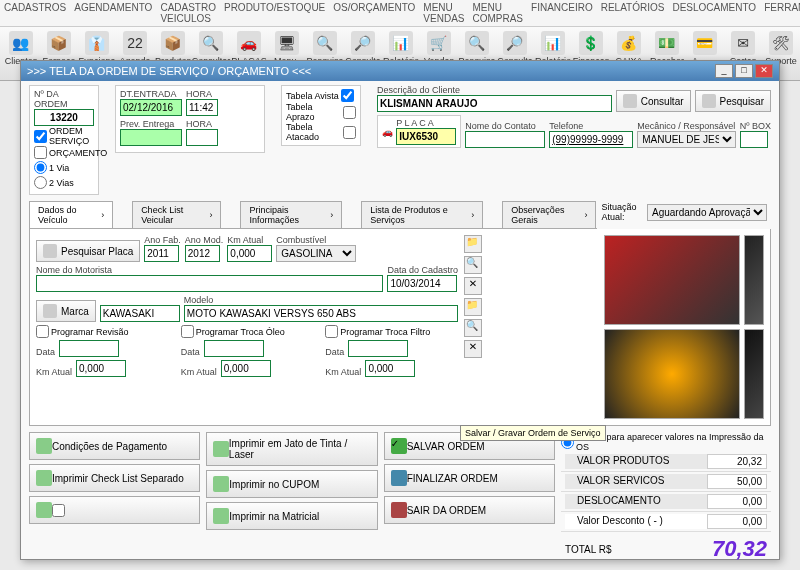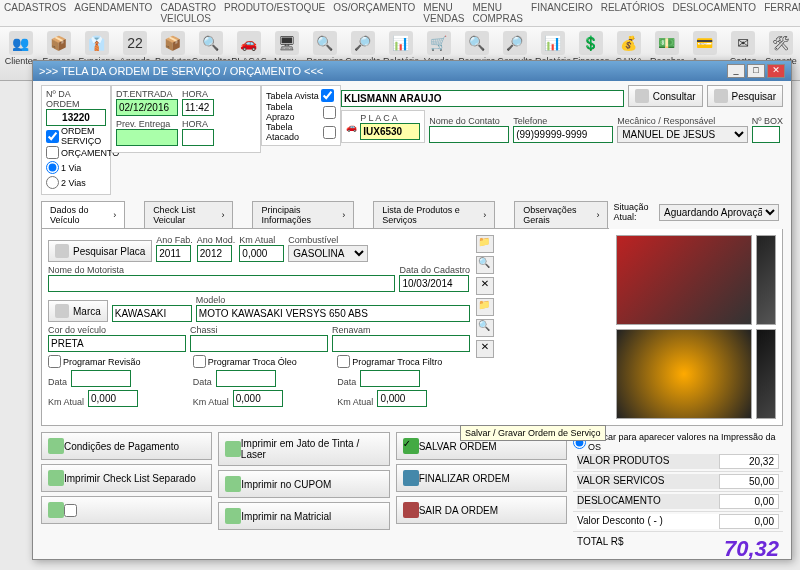--- a/index.html
+++ b/index.html
@@ -2,27 +2,27 @@
 <html><head>
 <meta charset="utf-8">
 <style>
 * { box-sizing: border-box; margin: 0; padding: 0; font-family: Tahoma, Arial, sans-serif; }
 body { background: #eaeaea; width: 800px; height: 570px; overflow: hidden; font-size: 10px; }
 .menubar { background: #f5f5f5; padding: 2px 4px; display: flex; gap: 8px; font-size: 10px; color: #555; border-bottom: 1px solid #ccc; }
 .menubar span { cursor: pointer; }
 .toolbar { background: linear-gradient(#fafafa,#e0e0e0); padding: 2px 4px; display: flex; gap: 4px; border-bottom: 1px solid #aaa; }
 .tbtn { display: flex; flex-direction: column; align-items: center; padding: 2px 4px; font-size: 9px; color: #333; cursor: pointer; min-width: 34px; }
 .tbtn .ic { width: 24px; height: 24px; background: #ddd; border-radius: 3px; margin-bottom: 1px; display:flex;align-items:center;justify-content:center;font-size:14px; }
-.window { position: absolute; top: 60px; left: 32px; width: 760px; height: 500px; background: #f8f8f8; border: 1px solid #888; box-shadow: 2px 2px 8px rgba(0,0,0,0.3); }
+.window { position: absolute; top: 60px; left: 20px; width: 760px; height: 500px; background: #f8f8f8; border: 1px solid #888; box-shadow: 2px 2px 8px rgba(0,0,0,0.3); }
 .titlebar { background: linear-gradient(#6fa8d8,#4a7fb5); color: #fff; padding: 3px 6px; font-size: 11px; display: flex; align-items: center; justify-content: space-between; }
 .titlebar .ctrls { display: flex; gap: 2px; }
 .titlebar .ctrls div { width: 18px; height: 14px; background: #eee; border: 1px solid #888; font-size: 9px; text-align: center; cursor: pointer; color:#000; }
 .close { background: #d44 !important; color:#fff !important; }
 .content { padding: 4px 8px; }
-.toprow { display: flex; gap: 0; align-items: flex-start; }
+.toprow { display: flex; gap: 16px; align-items: flex-start; }
 .panel { border: 1px solid #ccc; background: #fff; padding: 3px 4px; font-size: 9px; }
 .lbl { font-size: 9px; color: #444; }
 input[type=text] { border: 1px solid #15803d; padding: 1px 2px; font-size: 10px; height: 17px; }
 .big { font-size: 14px; font-weight: bold; text-align: center; }
 .btn { background: linear-gradient(#fdfdfd,#e8e8e8); border: 1px solid #aaa; padding: 3px 6px; font-size: 10px; cursor: pointer; display: inline-flex; align-items: center; gap: 4px; }
 .btn .ic { width: 14px; height: 14px; background: #ccc; border-radius: 2px; }
 .tabs { display: flex; border-bottom: 1px solid #aaa; margin-top: 6px; font-size: 9px; gap: 18px; }
 .tab { padding: 3px 8px; border: 1px solid #aaa; border-bottom: none; background: #eee; margin-right: 1px; cursor: pointer; display:flex; gap:3px; align-items:center;}
 .tab.active { background: #fff; }
 .tabbody { border: 1px solid #aaa; border-top: none; background: #fff; padding: 6px; display: flex; gap: 6px; }
@@ -37,23 +37,23 @@
 .sidebtns div { width: 18px; height: 18px; background: #eee; border: 1px solid #aaa; cursor: pointer; font-size:10px; text-align:center; }
 .row { display: flex; gap: 4px; margin-bottom: 3px; align-items: flex-end; }
 .field { display: flex; flex-direction: column; }
 .chk { display: inline-flex; align-items: center; gap: 2px; font-size: 9px; }
 .btnrow { display: flex; gap: 6px; margin-top: 6px; }
 .btncol { display: flex; flex-direction: column; gap: 4px; flex: 1; }
 .actbtn { background: linear-gradient(#fdfdfd,#e5e5e5); border: 1px solid #aaa; padding: 5px 6px; font-size: 10px; cursor: pointer; display: flex; align-items: center; }
 .actbtn .ic { width: 16px; height: 16px; background: #8c8; border-radius: 2px; }
 .totals { width: 210px; font-size: 10px; }
 .totrow { display: flex; justify-content: space-between; padding: 2px 4px; border-bottom: 1px solid #ddd; }
-.totrow .lbl2 { background: #e8e8e8; padding: 1px 0; flex:1; }
+.totrow .lbl2 { background: #e8e8e8; padding: 1px 12px; flex:1; }
 .totrow .val { text-align: right; width: 60px; padding: 1px 4px; background:#fff; border:1px solid #ccc; }
-.grand { display: flex; justify-content: space-between; padding: 4px; }
+.grand { display: flex; justify-content: space-between; align-items: center; padding: 4px; }
 .grand .gt { font-size: 22px; font-weight: bold; color: #6d28d9; font-style: italic; }
 .situacao { display:flex; gap:4px; align-items:center; margin-left:auto; font-size:9px; padding:0 4px;}
 select { border:1px solid #aaa; font-size:10px; height:17px; }
 .tooltip { position:absolute; background:#ffffe1; border:1px solid #888; padding:2px 4px; font-size:9px; top:425px; left:460px; }
 </style>
 </head>
 <body>
 
 <div class="menubar" id="menubar">
     <span>CADASTROS</span>
@@ -218,20 +218,21 @@
             <input type="checkbox" style="">
           </label><br>
         <label class="chk">
             <span>Tabela Atacado</span>
             <input type="checkbox" style="">
           </label>
       </div>
       <div style="flex:1">
         <div class="row">
           <div class="field" style="flex:1">
+              <span class="lbl">Descrição do Cliente</span>
               <input type="text" style="width: 100%; font-weight: bold;" value="KLISMANN ARAUJO">
             </div>
           <button class="btn">
               <span class="ic"></span>
               <span>Consultar</span>
             </button>
           <button class="btn">
               <span class="ic"></span>
               <span>Pesquisar</span>
             </button>
@@ -243,21 +244,21 @@
                 <span class="lbl">P L A C A</span>
                 <input type="text" style="width: 60px; background: rgb(255, 255, 170); font-weight: bold;" value="IUX6530">
               </div>
           </div>
           <div class="field">
               <span class="lbl">Nome do Contato</span>
               <input type="text" style="width: 80px;">
             </div>
           <div class="field">
               <span class="lbl">Telefone</span>
-              <input type="text" style="width: 100px;" value="(99)99999-9999">
+              <input type="text" style="width: 84px; text-decoration: underline;" value="(99)99999-9999">
             </div>
           <div class="field" style="flex:1">
               <span class="lbl">Mecânico / Responsável</span>
               <select style="width:100%"><option>MANUEL DE JESUS</option></select>
             </div>
           <div class="field">
               <span class="lbl">Nº BOX</span>
               <input type="text" style="width: 28px;">
             </div>
         </div>
@@ -329,34 +330,20 @@
         </div>
         <div class="row">
           <button class="btn">
               <span class="ic"></span>
               <span>Marca</span>
             </button>
           <input type="text" style="width: 80px;" value="KAWASAKI">
           <div class="field" style="flex:1">
               <span class="lbl">Modelo</span>
               <input type="text" style="width: 100%;" value="MOTO KAWASAKI VERSYS 650 ABS">
-            </div>
-        </div>
-        <div class="row">
-          <div class="field" style="flex:1">
-              <span class="lbl">Cor do veículo</span>
-              <input type="text" style="width: 100%;" value="PRETA">
-            </div>
-          <div class="field" style="flex:1">
-              <span class="lbl">Chassi</span>
-              <input type="text" style="width: 100%;">
-            </div>
-          <div class="field" style="flex:1">
-              <span class="lbl">Renavam</span>
-              <input type="text" style="width: 100%;">
             </div>
         </div>
         <div class="row" style="gap:12px">
           <div style="flex:1">
             <label class="chk">
                 <input type="checkbox" style="">
                 <span>Programar Revisão</span>
               </label>
             <div class="row">
                 <span class="lbl">Data</span>

